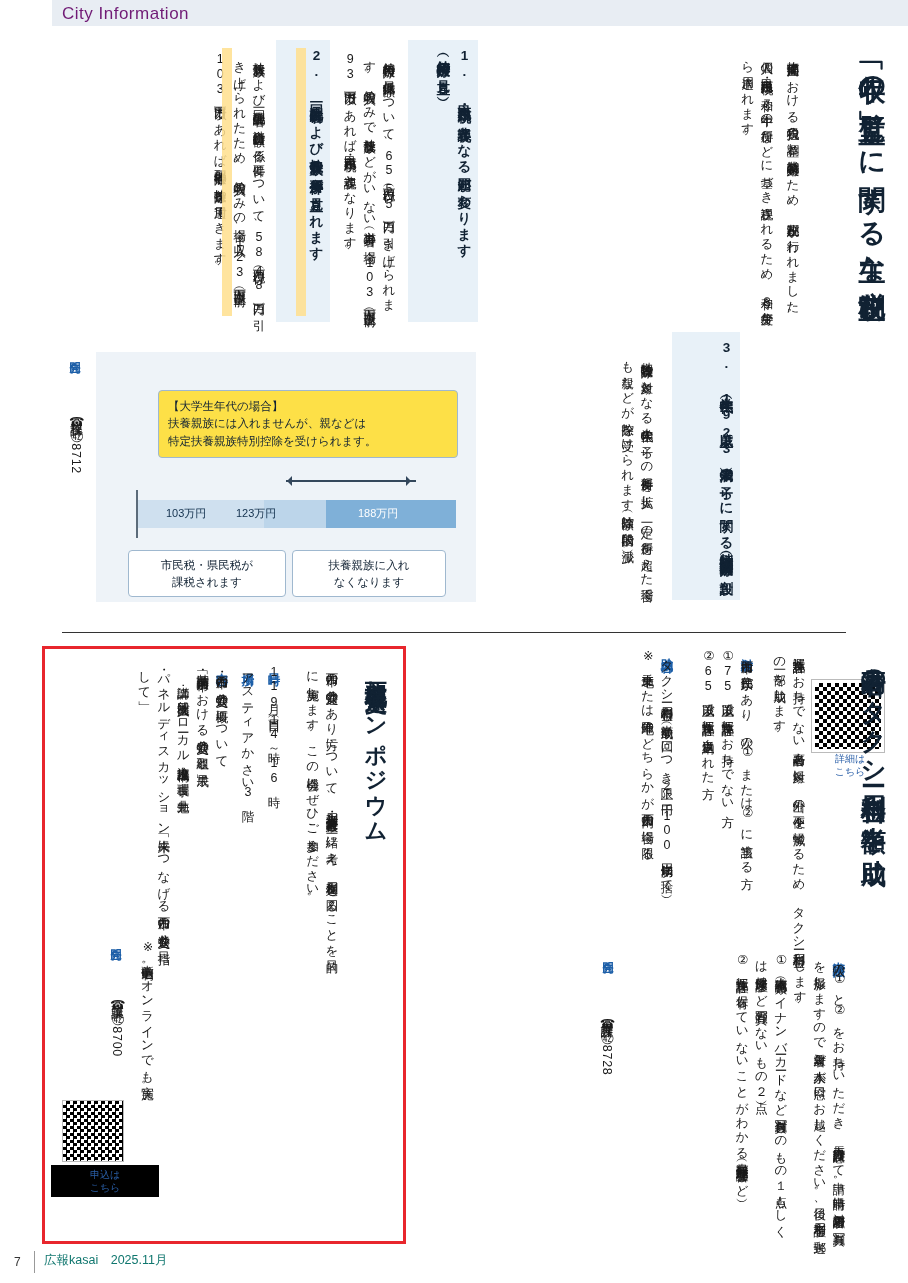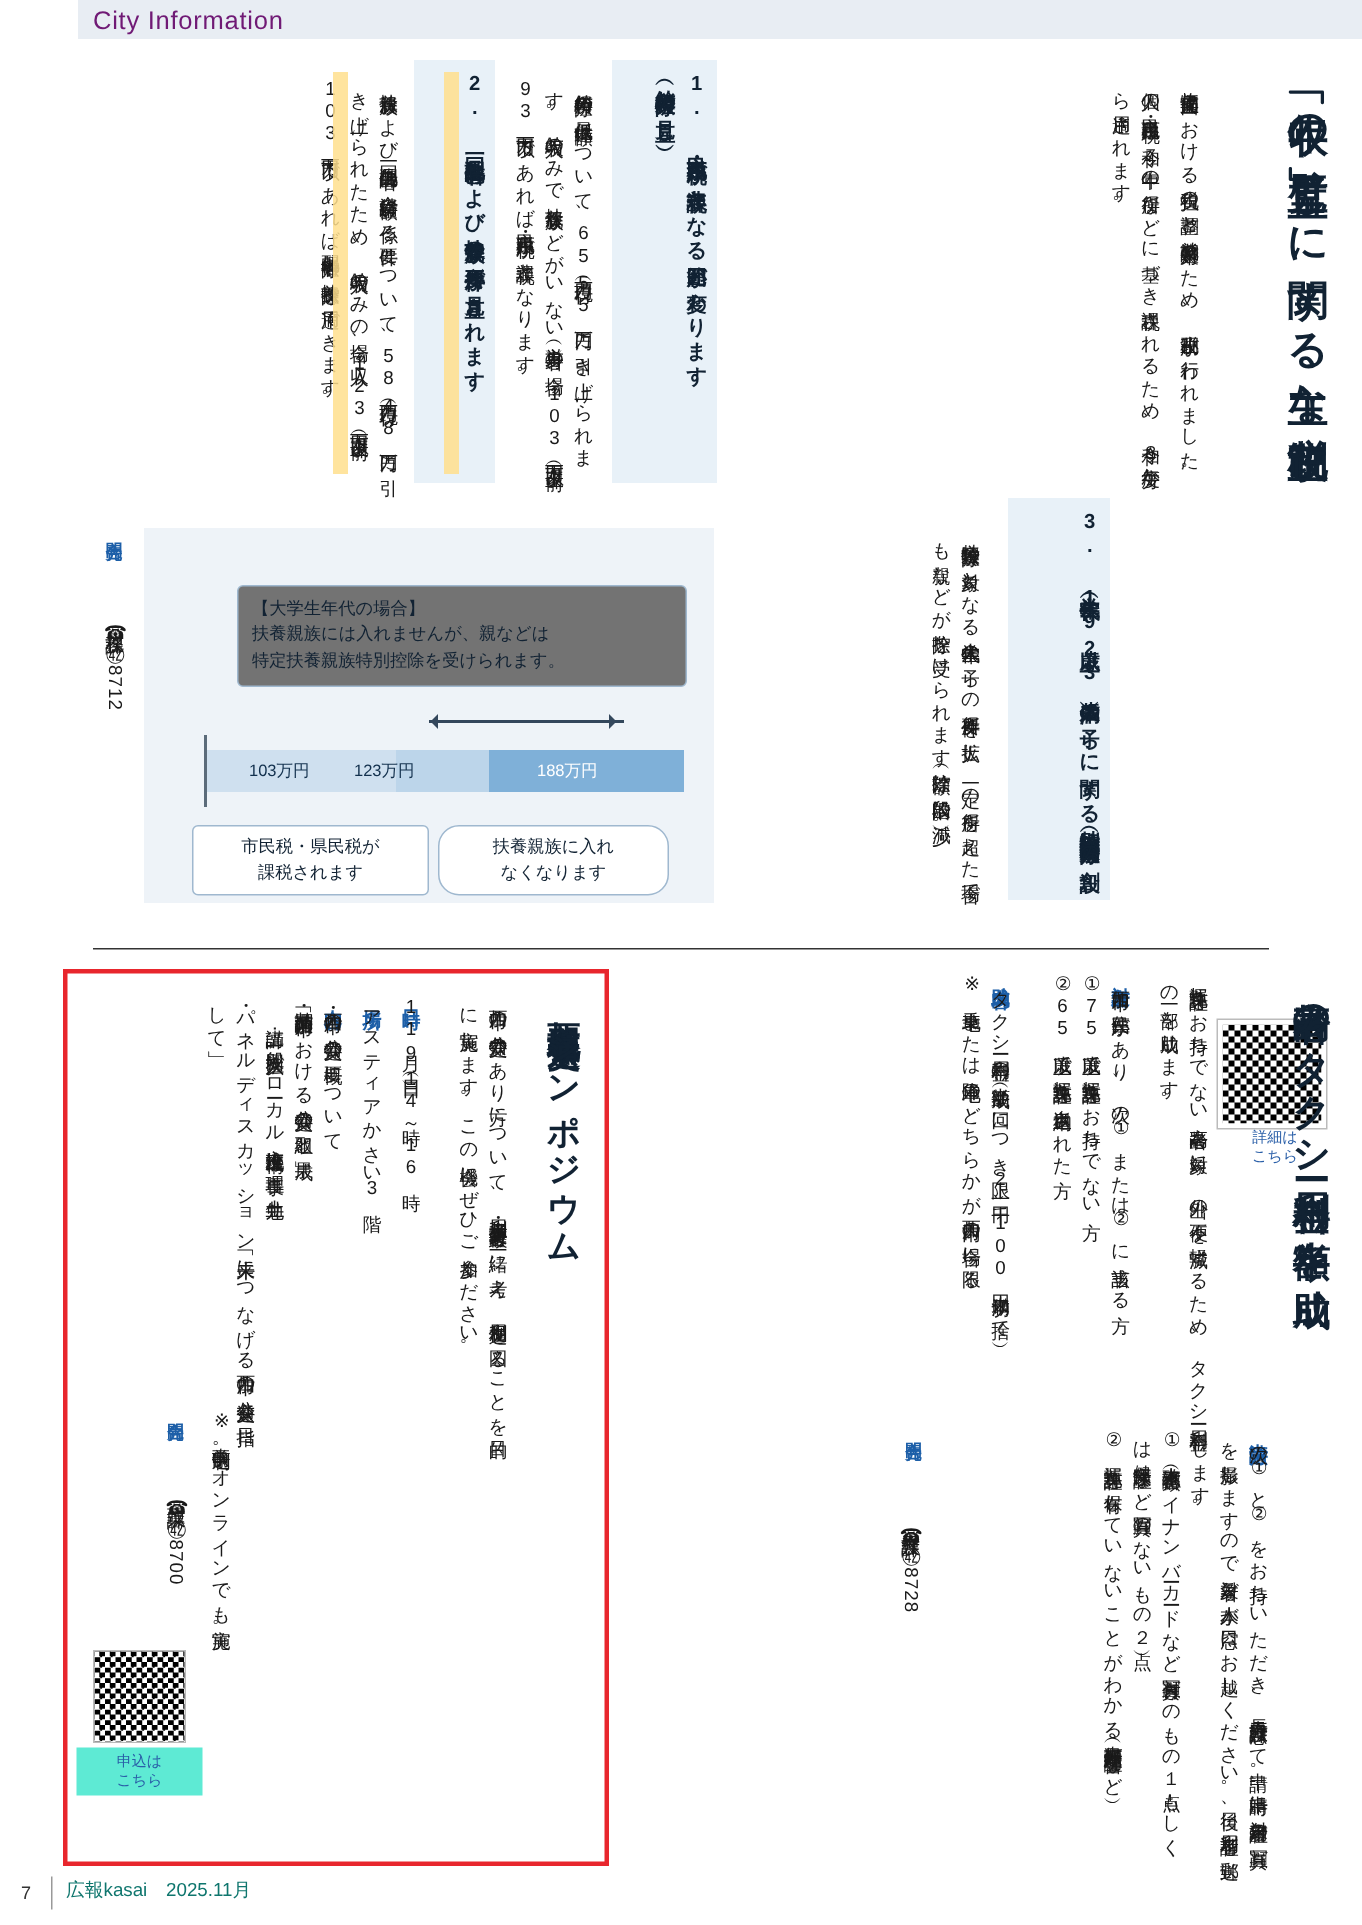--- a/index.html
+++ b/index.html
@@ -81,21 +81,21 @@
   .fig{
     position:absolute;left:96px;top:352px;width:380px;height:250px;
     background:#eef3f8;
   }
   .fig-title{
     position:absolute;left:0;top:8px;width:380px;text-align:center;
     font-size:13.5px;font-weight:bold;color:#123;
   }
   .fig-note{
     position:absolute;left:62px;top:38px;width:280px;
-    background:#737373;border:1px solid #9fb8cf;border-radius:4px;
+    background:#fde047;border:1px solid #9fb8cf;border-radius:4px;
     padding:7px 9px;font-size:11.5px;color:#123;line-height:1.5;
   }
   .bar{
     position:absolute;left:40px;top:148px;height:28px;width:320px;
   }
   .bar .seg{position:absolute;top:0;height:28px;}
   .bar .s1{left:0;width:128px;background:#cfe0ef;}
   .bar .s2{left:128px;width:62px;background:#bcd5ea;}
   .bar .s3{left:190px;width:130px;background:#7fb0d8;}
   .bar .tick{position:absolute;left:0;top:-10px;width:2px;height:48px;background:#5b6b7a;}
@@ -130,21 +130,21 @@
     font-size:22px;font-weight:bold;color:#123;
     font-family:"Liberation Serif","DejaVu Serif",serif;
   }
   .qr2{
     position:absolute;left:18px;top:452px;width:60px;height:60px;
     background:repeating-conic-gradient(#000 0 25%, #fff 0 50%) 0 0/7px 7px;
     box-shadow:0 0 0 1px #bbb;
   }
   .qr2-cap{
     position:absolute;left:6px;top:516px;width:84px;text-align:center;
-    font-size:10px;color:#2a5fa8;line-height:1.3;background:#5eead4;padding:3px 0;
+    font-size:10px;color:#2a5fa8;line-height:1.3;background:#000000;padding:3px 12px;
   }
 
   
   .art2-title{
     position:absolute;right:16px;top:648px;height:430px;
     font-size:25px;font-weight:bold;color:#123;
     font-family:"Liberation Serif","DejaVu Serif",serif;
   }
 
   .bold{font-weight:bold;}
@@ -212,21 +212,21 @@
       <div class="seg s2"></div>
       <div class="seg s3"></div>
       <div class="tick"></div>
     </div>
     <div class="lbl" style="left:70px;">103万円</div>
     <div class="lbl" style="left:140px;">123万円</div>
     <div class="lbl" style="left:262px;color:#fff;">188万円</div>
 
     <div class="cap" style="left:32px;width:140px;white-space:pre-line;">市民税・県民税が
 課税されます</div>
-    <div class="cap" style="left:196px;width:136px;white-space:pre-line;border-radius:14px;">扶養親族に入れ
+    <div class="cap" style="left:196px;width:136px;white-space:pre-line;">扶養親族に入れ
 なくなります</div>
   </div>
 
   <div class="divider"></div>
 
   <div class="v art2-title">高齢者のタクシー利用料金　半額を助成</div>
 
   <div class="col v body-text" style="right:100px;top:648px;height:300px;">運転免許証をお持ちでない高齢者を対象に、外出の不便を軽減するため、タクシー利用料金の一部を助成します。</div>
 
   <div class="col v body-text" style="right:152px;top:648px;height:330px;"><span class="bold blue">対象者</span><span style="white-space:pre-line;">加西市に住民票があり、次の①または②に該当する方

